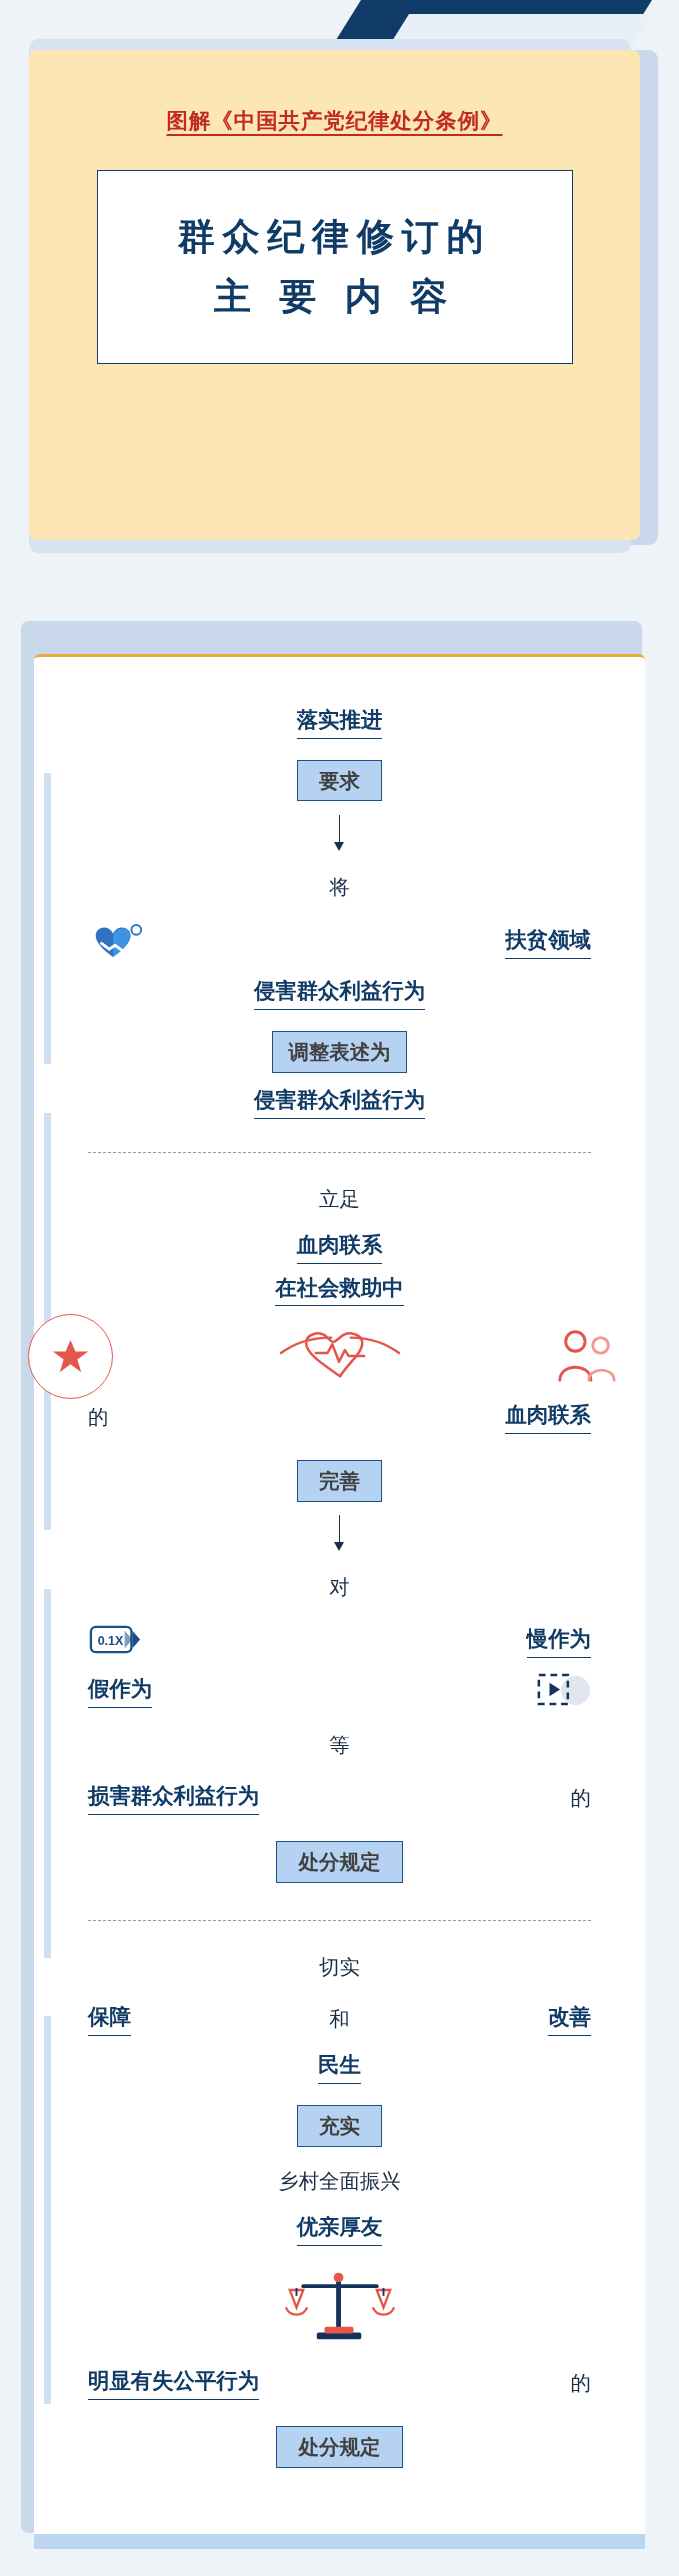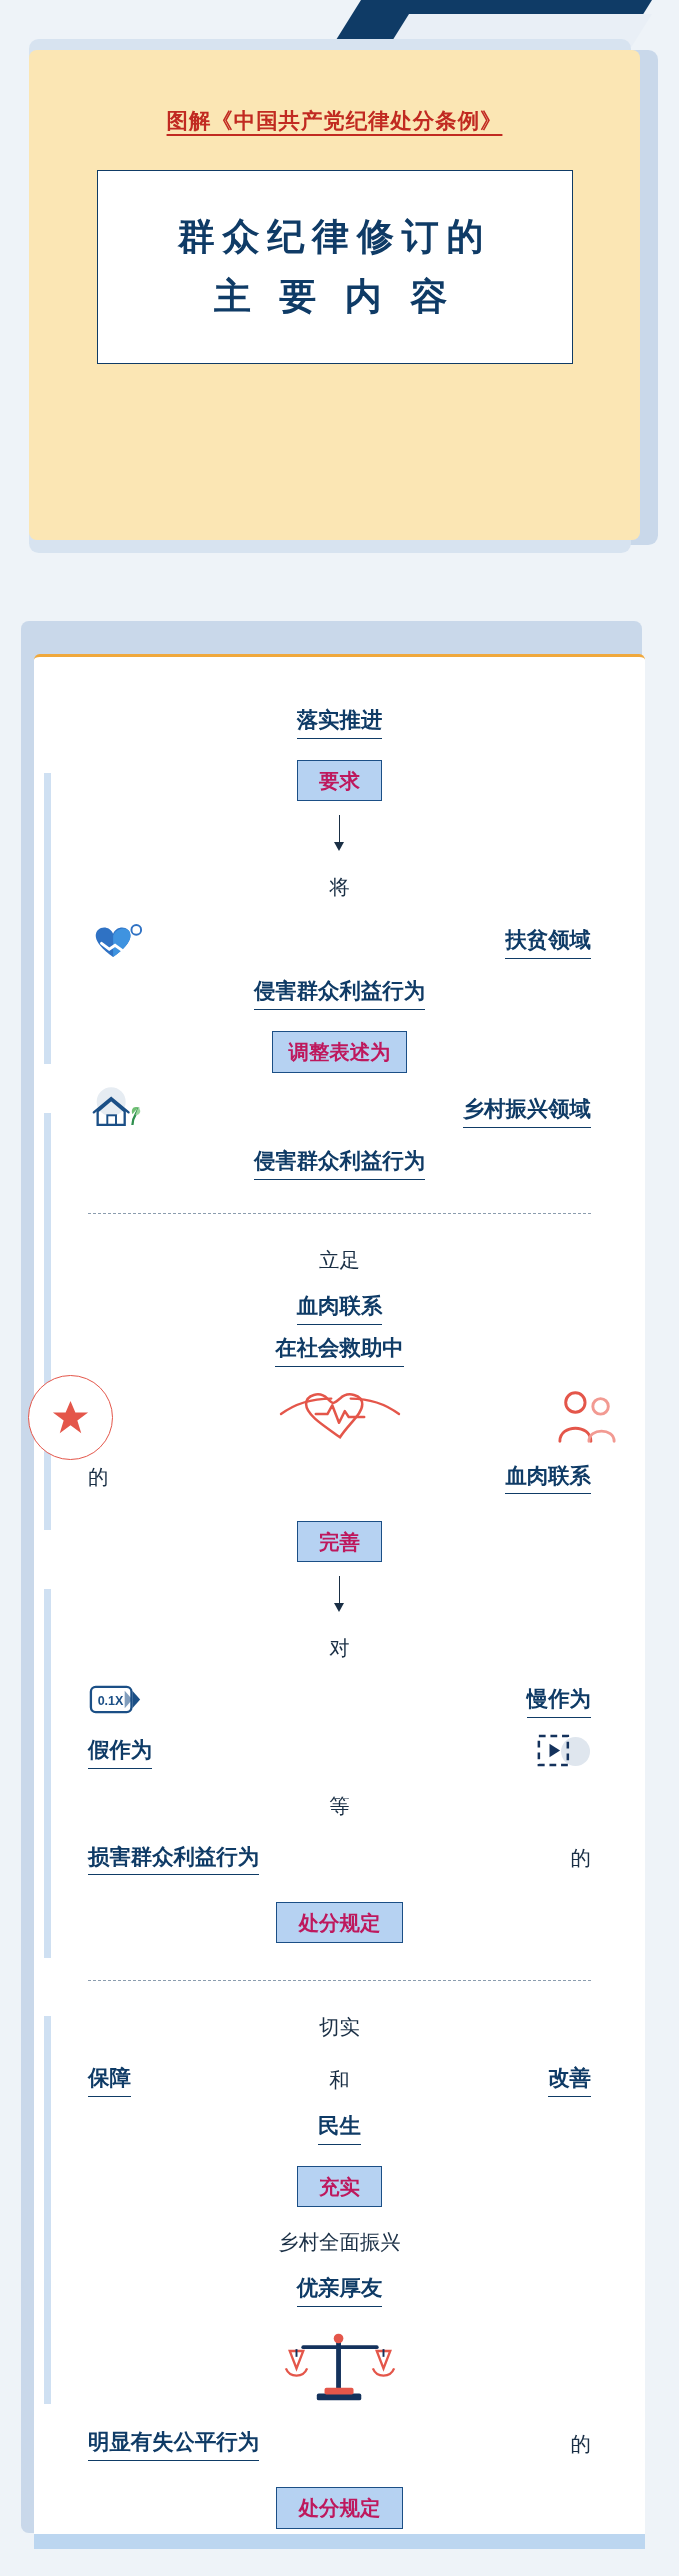--- a/index.html
+++ b/index.html
@@ -149,21 +149,21 @@
     border-bottom: 1.9px solid #0f3b66;
     padding-bottom: 2.9px;
     line-height: 29px;
   }
   .row { margin: 9.7px 0; }
 
   .chip {
     display: inline-block;
     background: #b6d2f2;
     border: 1.5px solid #1b4f86;
-    color: #be185d;
+    color: #404040;
     font-weight: bold;
     font-size: 20.4px;
     padding: 5.8px 21.4px;
     margin: 11.6px 0 3.9px 0;
   }
   .chip.wide { padding: 5.8px 15.5px; }
 
   .arrow-down {
     display: block;
     margin: 5.8px auto 1.9px auto;
@@ -270,34 +270,20 @@
               <path d="M14 26 l8 6 l6 -4 l7 5" stroke="#ffffff" stroke-width="3" fill="none" stroke-linecap="round"></path>
               <circle cx="50" cy="12" r="5" fill="none" stroke="#2f72c4" stroke-width="2"></circle>
             </svg>
           </span>
           <span class="u">扶贫领域</span>
         </div>
 
         <div class="row"><span class="u">侵害群众利益行为</span></div>
         <div class="row"><span class="chip wide">调整表述为</span></div>
 
-        <div class="inline-group">
-          <span class="icon">
-            <svg width="56" height="47" viewBox="0 0 58 48">
-              <circle cx="24" cy="16" r="15" fill="#e6ecf2"></circle>
-              <path d="M10 26 L24 14 L38 26 L38 40 L10 40 Z" fill="none" stroke="#1b4f86" stroke-width="2.4"></path>
-              <path d="M6 27 L24 12 L42 27" fill="none" stroke="#1b4f86" stroke-width="2.4" stroke-linecap="round"></path>
-              <rect x="20" y="30" width="9" height="10" fill="none" stroke="#1b4f86" stroke-width="2"></rect>
-              <path d="M46 40 C46 30, 52 28, 52 22" stroke="#2f8f4e" stroke-width="2.4" fill="none"></path>
-              <path d="M52 22 C47 20, 44 24, 46 29" fill="#6fbf73"></path>
-              <path d="M52 22 C56 25, 54 30, 49 30" fill="#9ad49c"></path>
-            </svg>
-          </span>
-          <span class="u">乡村振兴领域</span>
-        </div>
 
         <div class="row"><span class="u">侵害群众利益行为</span></div>
       </div>
 
       <hr class="dashed">
 
       <div style="position:relative;">
 
         <div class="side-left" style="top:136px;">
           <div class="circle-badge">

